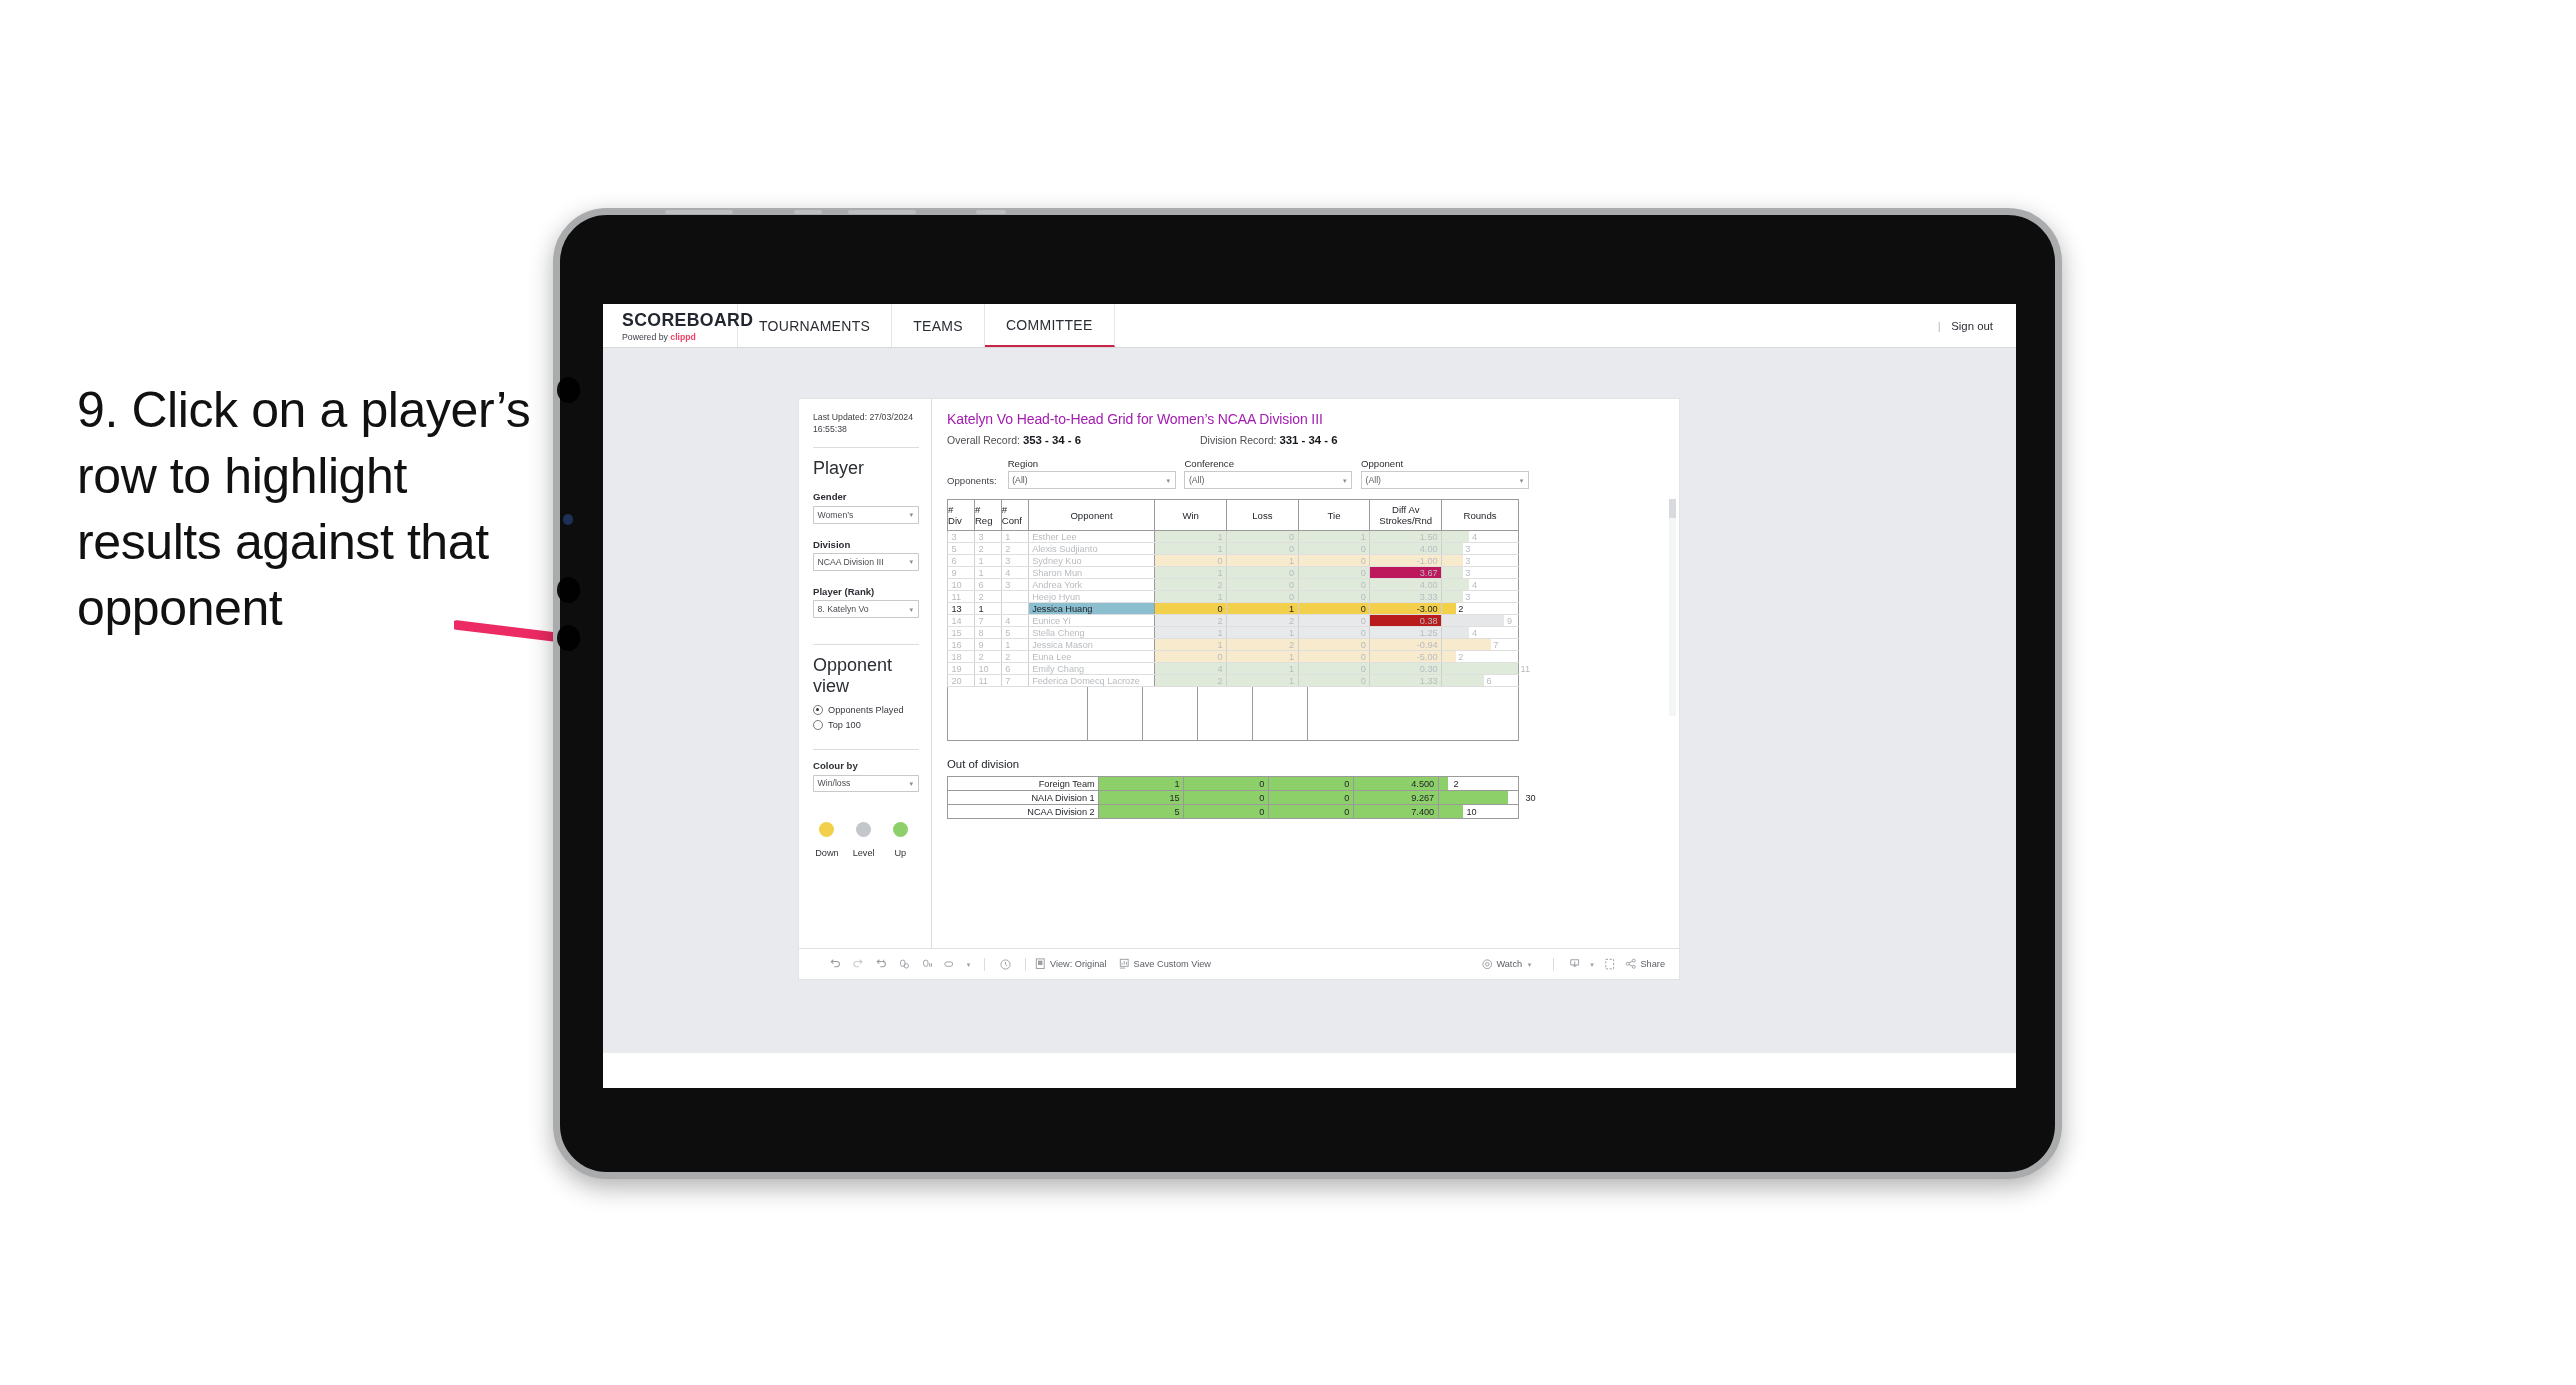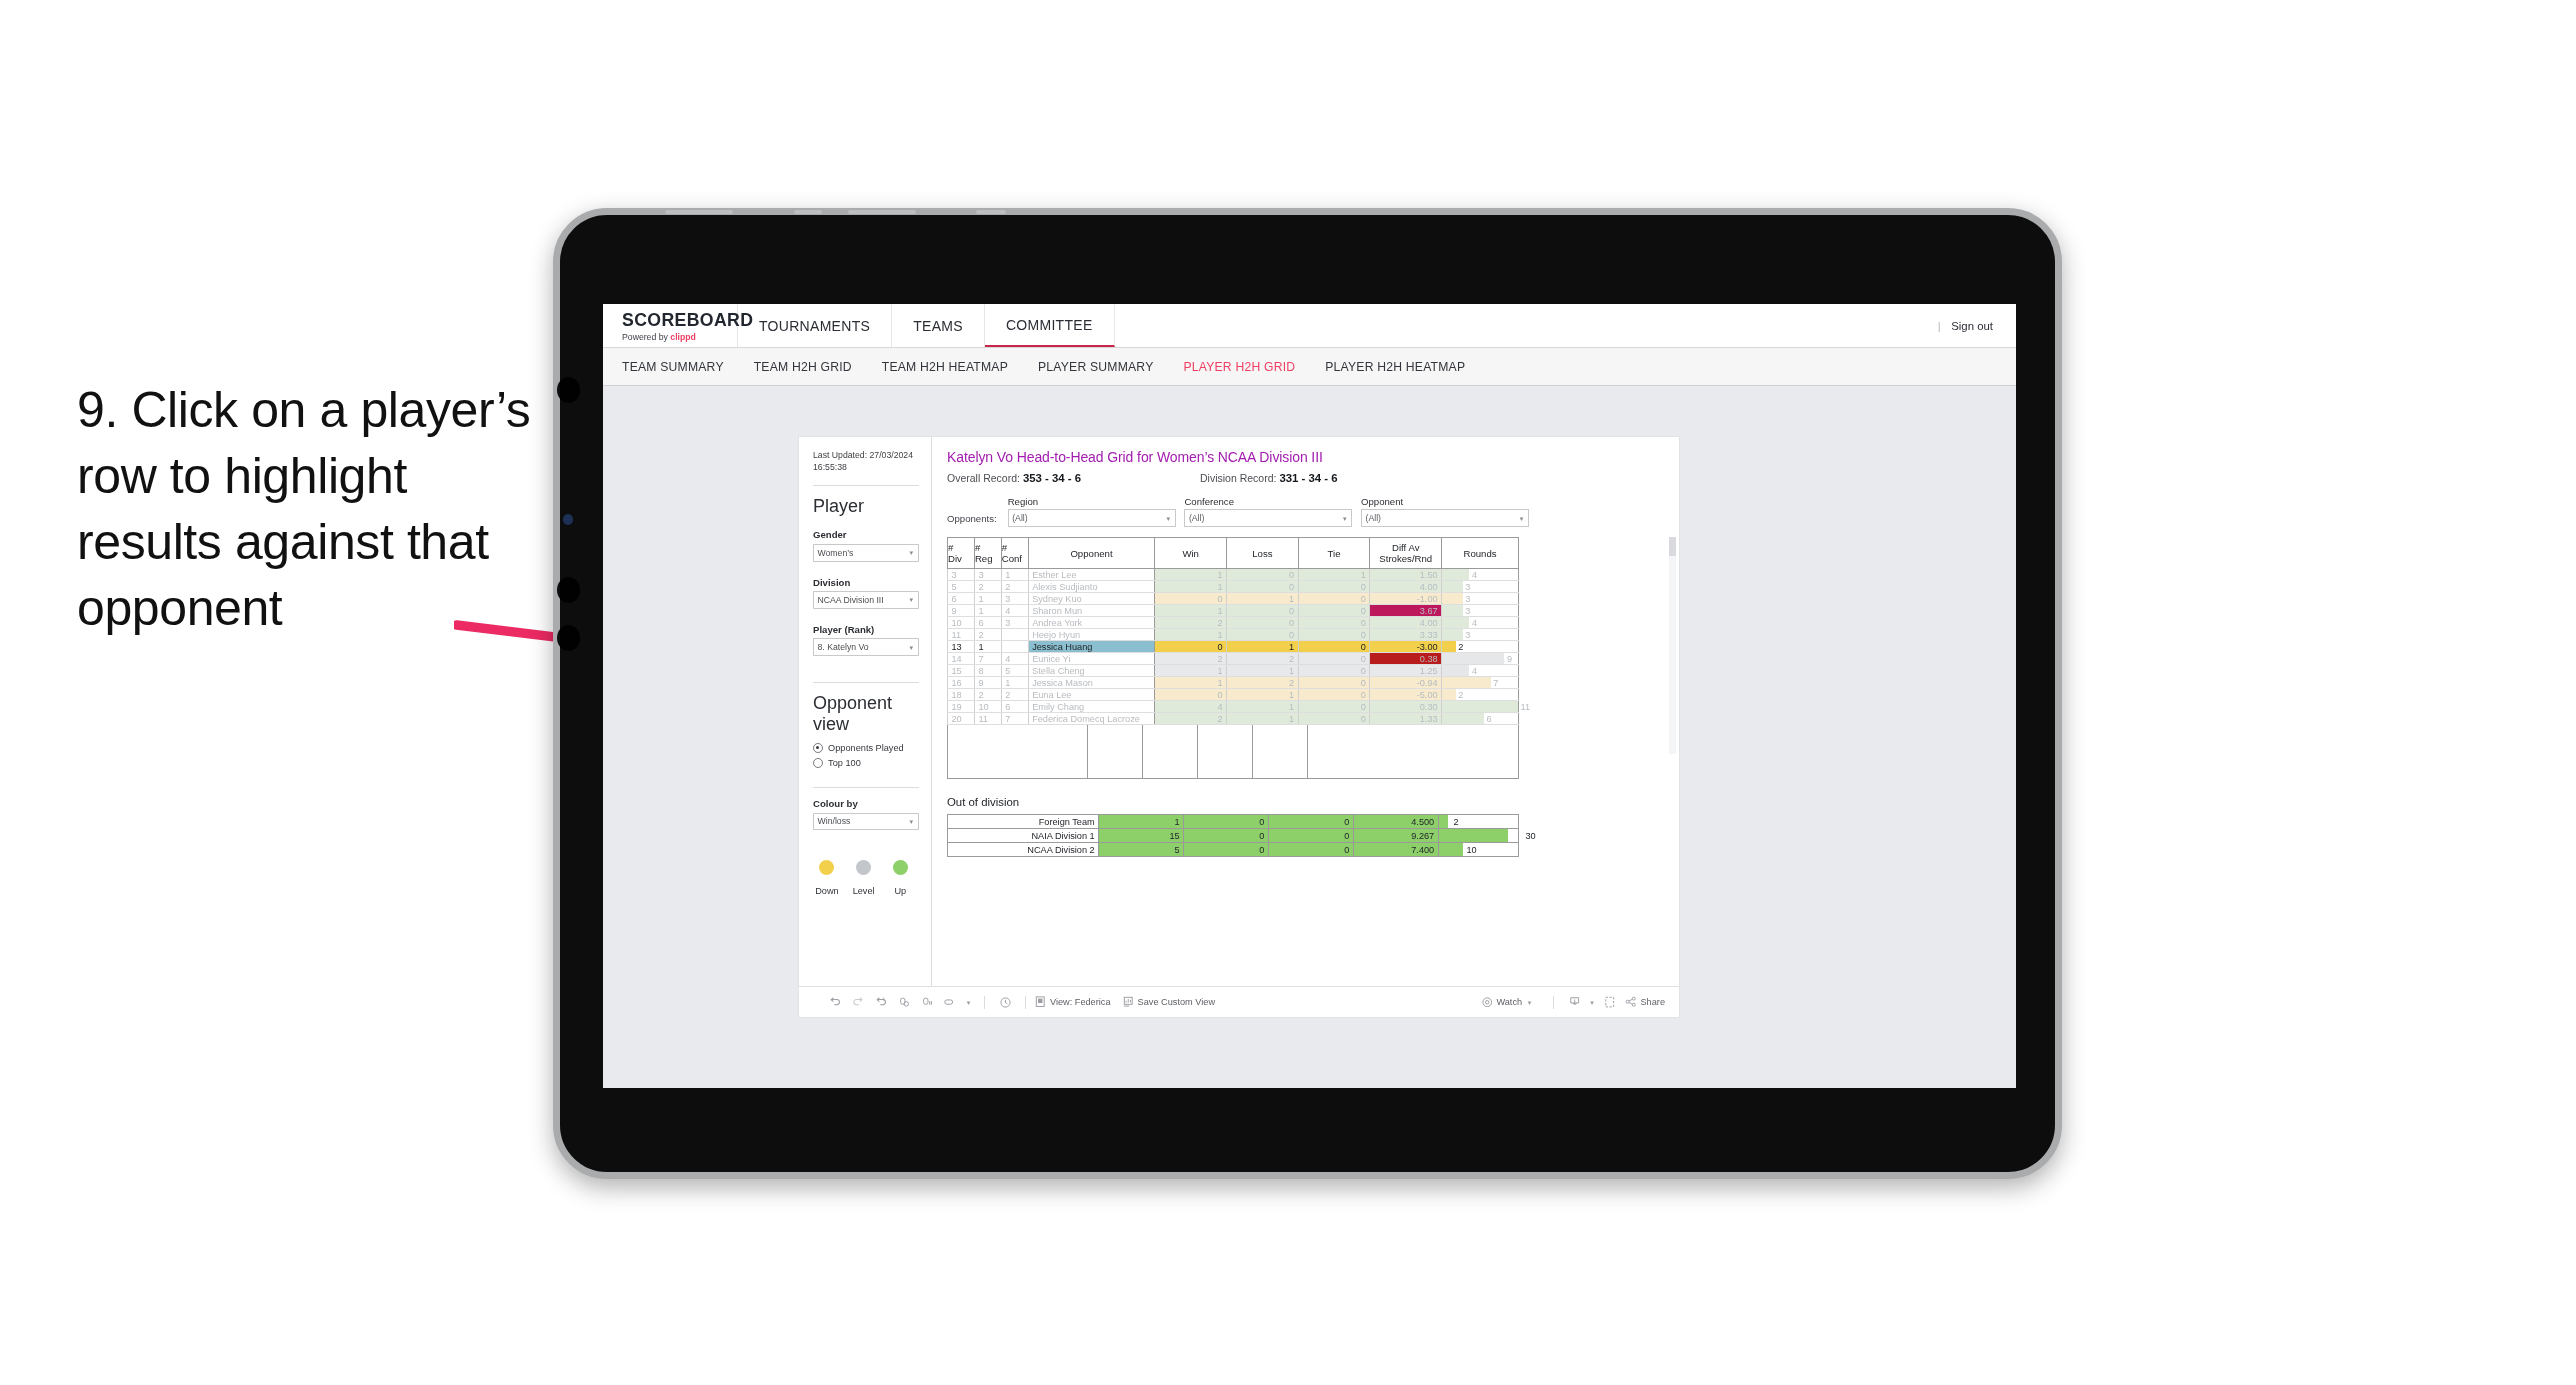--- a/index.html
+++ b/index.html
@@ -148,28 +148,20 @@
     <div class="topnav-item">TOURNAMENTS</div>
     <div class="topnav-item">TEAMS</div>
     <div class="topnav-item active">COMMITTEE</div>
     <div id="topnav-spacer"></div>
     <div id="signout-wrap">
       <span id="signout-sep">|</span>
       <span>Sign out</span>
     </div>
   </div>
 
-  <div id="subnav">
-    <div class="subnav-item">TEAM SUMMARY</div>
-    <div class="subnav-item">TEAM H2H GRID</div>
-    <div class="subnav-item">TEAM H2H HEATMAP</div>
-    <div class="subnav-item">PLAYER SUMMARY</div>
-    <div class="subnav-item active">PLAYER H2H GRID</div>
-    <div class="subnav-item">PLAYER H2H HEATMAP</div>
-  </div>
 
   <div id="workspace">
     <div id="viz">
       <div id="viz-body">
 
         <div id="sidebar">
           <div id="last-updated">Last Updated: 27/03/2024 16:55:38</div>
           <div class="divider"></div>
           <div class="sb-head">Player</div>
 
@@ -526,21 +518,21 @@
               <circle cx="7.5" cy="7.5" r="5.3" stroke="#9b9ea3" stroke-width="1.1" fill="none"></circle>
               <path d="M7.5 4.5v3l2 1.6" stroke="#9b9ea3" stroke-width="1.1" fill="none"></path>
             </svg>
         </div>
         <div class="tb-sep"></div>
         <div class="tb-btn">
           <svg width="10.5" height="11.4" viewBox="0 0 12 13">
               <rect x="1.5" y="1" width="9" height="11" stroke="#9b9ea3" stroke-width="1.1" fill="none"></rect>
               <rect x="3.5" y="3" width="5" height="5" fill="#9b9ea3"></rect>
             </svg>
-          <span>View: Federica</span>
+          <span>View: Original</span>
         </div>
         <div class="tb-btn">
           <svg width="10.5" height="11.4" viewBox="0 0 12 13">
               <rect x="1.5" y="1.5" width="9" height="8" stroke="#9b9ea3" stroke-width="1.1" fill="none"></rect>
               <path d="M3.5 7.5v-2M6 7.5v-4M8.5 7.5v-3" stroke="#9b9ea3" stroke-width="1.1"></path>
               <path d="M1 11.5h6" stroke="#9b9ea3" stroke-width="1.1"></path>
             </svg>
           <span>Save Custom View</span>
         </div>
         <div id="tb-right">

